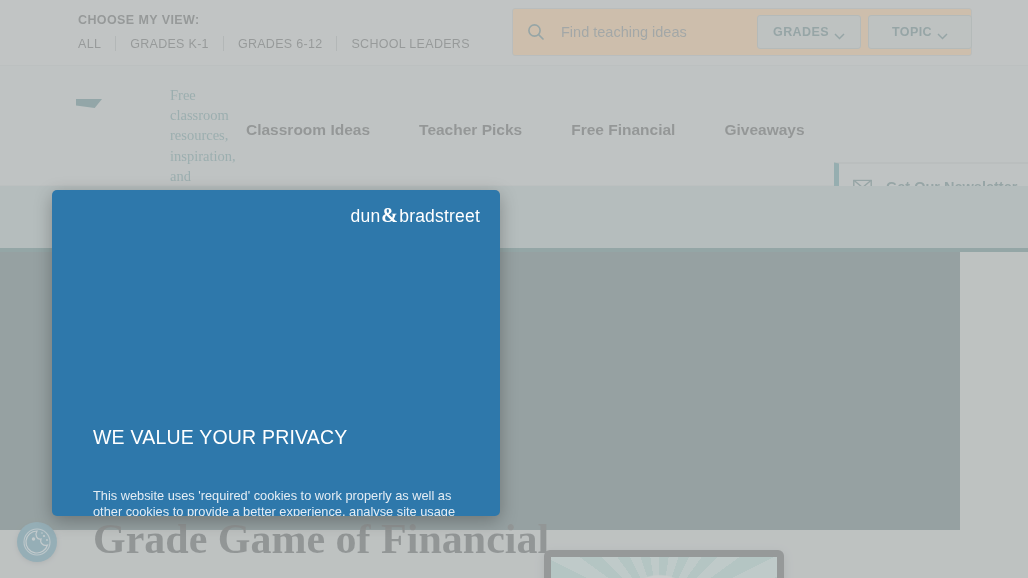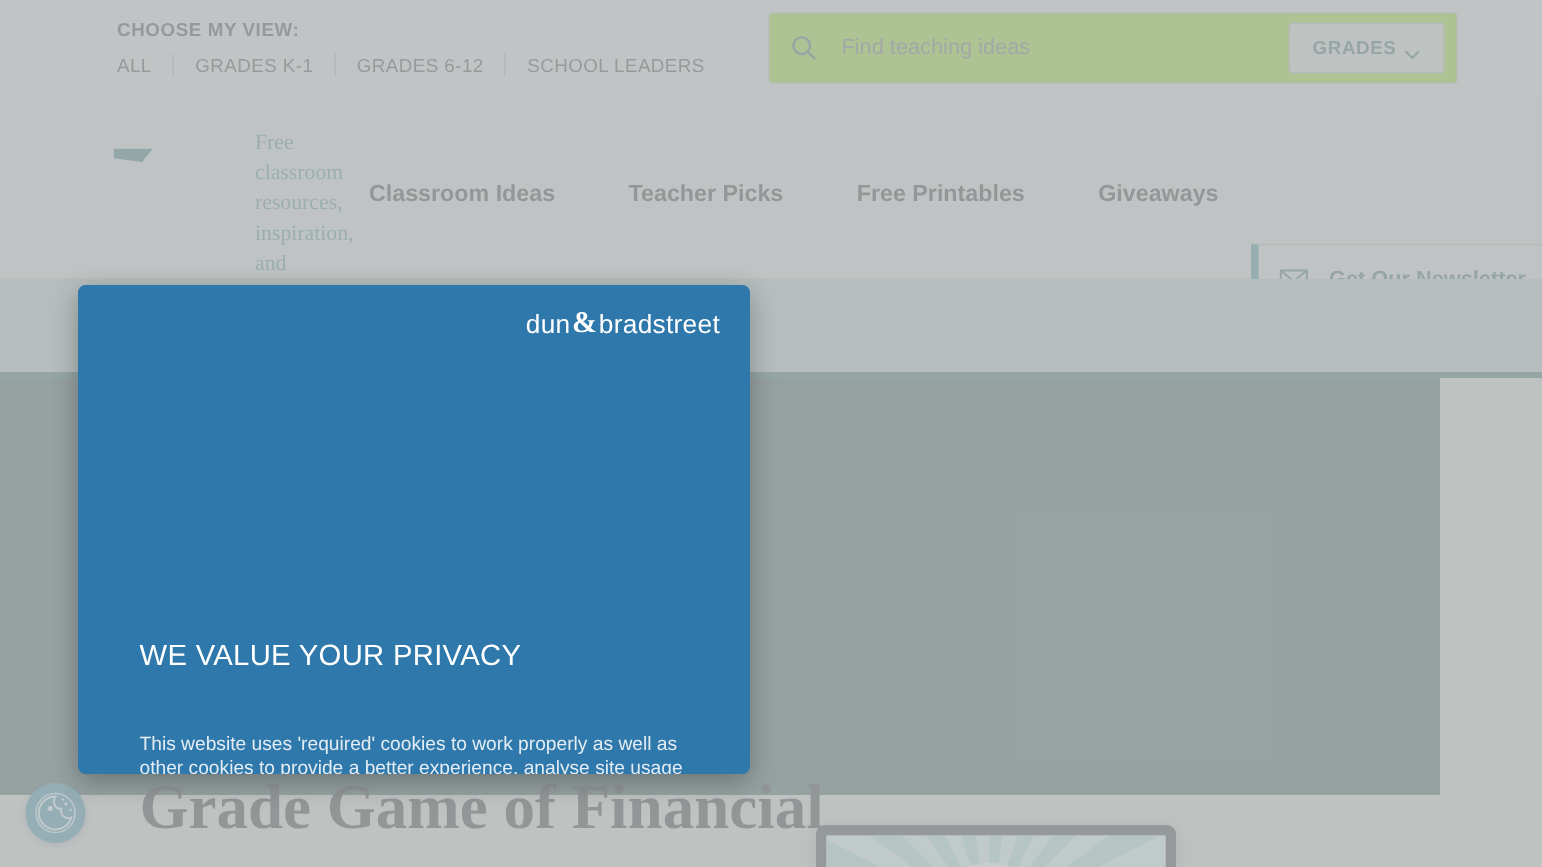--- a/index.html
+++ b/index.html
@@ -31,21 +31,21 @@
     font-size:12.5px; color:#2f2f2f; letter-spacing:.3px;
   }
   .view-links .vl { padding:0 14px; white-space:nowrap; cursor:pointer; }
   .view-links .vl:first-child { padding-left:0; }
   .view-divider { width:1px; height:15px; background:#9aa0a0; }
 
   
   .search-wrap {
     position:absolute; left:512px; top:8px;
     width:460px; height:48px;
-    background:#84cc16; border:1px solid #b1b5b4;
+    background:#fdba74; border:1px solid #b1b5b4;
     border-radius:3px; display:flex; align-items:center;
     padding:0 8px 0 14px;
   }
   .search-icon { width:18px; height:18px; flex:none; margin-right:14px; }
   .search-input {
     flex:1; border:0; background:transparent; outline:none;
     font-family:"Liberation Sans", sans-serif; font-size:14.5px;
     color:#4d5453;
   }
   .search-input::placeholder { color:#5c6362; }
@@ -234,34 +234,42 @@
       </span>
       <input class="search-input" type="text" placeholder="Find teaching ideas" style="">
       <div class="filter-btn">
         <span>GRADES</span>
         <span class="chev">
           <svg viewBox="0 0 11 7" width="11" height="7">
             <polyline points="1,1 5.5,5.6 10,1" fill="none" stroke="#2c5a5c" stroke-width="1.4"></polyline>
           </svg>
         </span>
       </div>
+      <div class="filter-btn">
+        <span>TOPIC</span>
+        <span class="chev">
+          <svg viewBox="0 0 11 7" width="11" height="7">
+            <polyline points="1,1 5.5,5.6 10,1" fill="none" stroke="#2c5a5c" stroke-width="1.4"></polyline>
+          </svg>
+        </span>
+      </div>
     </div>
   </div>
 
   <div class="masthead">
     <div class="logo-box">
       <div class="logo-tail"></div>
     </div>
 
     <div class="tagline">Free classroom resources, inspiration, and</div>
 
     <nav class="mainnav">
       <a>Classroom Ideas</a>
       <a>Teacher Picks</a>
-      <a>Free Printables</a>
+      <a>Free Financial</a>
       <a>Giveaways</a>
     </nav>
 
     <div class="newsletter-btn">
       <span class="mail-icon">
         <svg viewBox="0 0 19 14" width="19" height="14">
           <rect x="0.8" y="0.8" width="17.4" height="12.4" fill="none" stroke="#2c5a5c" stroke-width="1.4"></rect>
           <polyline points="0.8,0.8 9.5,8 18.2,0.8" fill="none" stroke="#2c5a5c" stroke-width="1.4"></polyline>
         </svg>
       </span>

